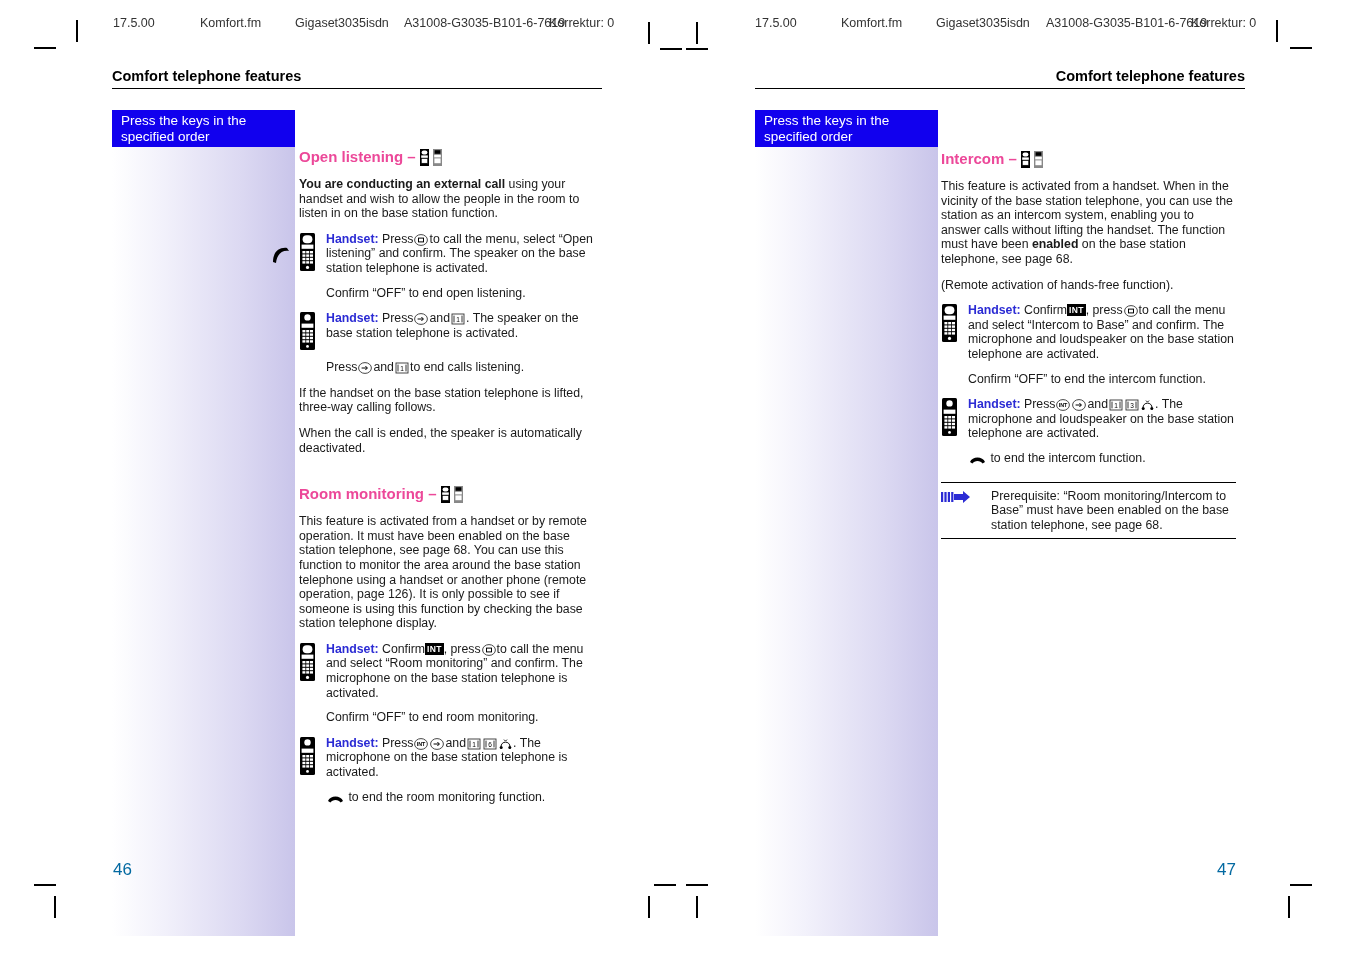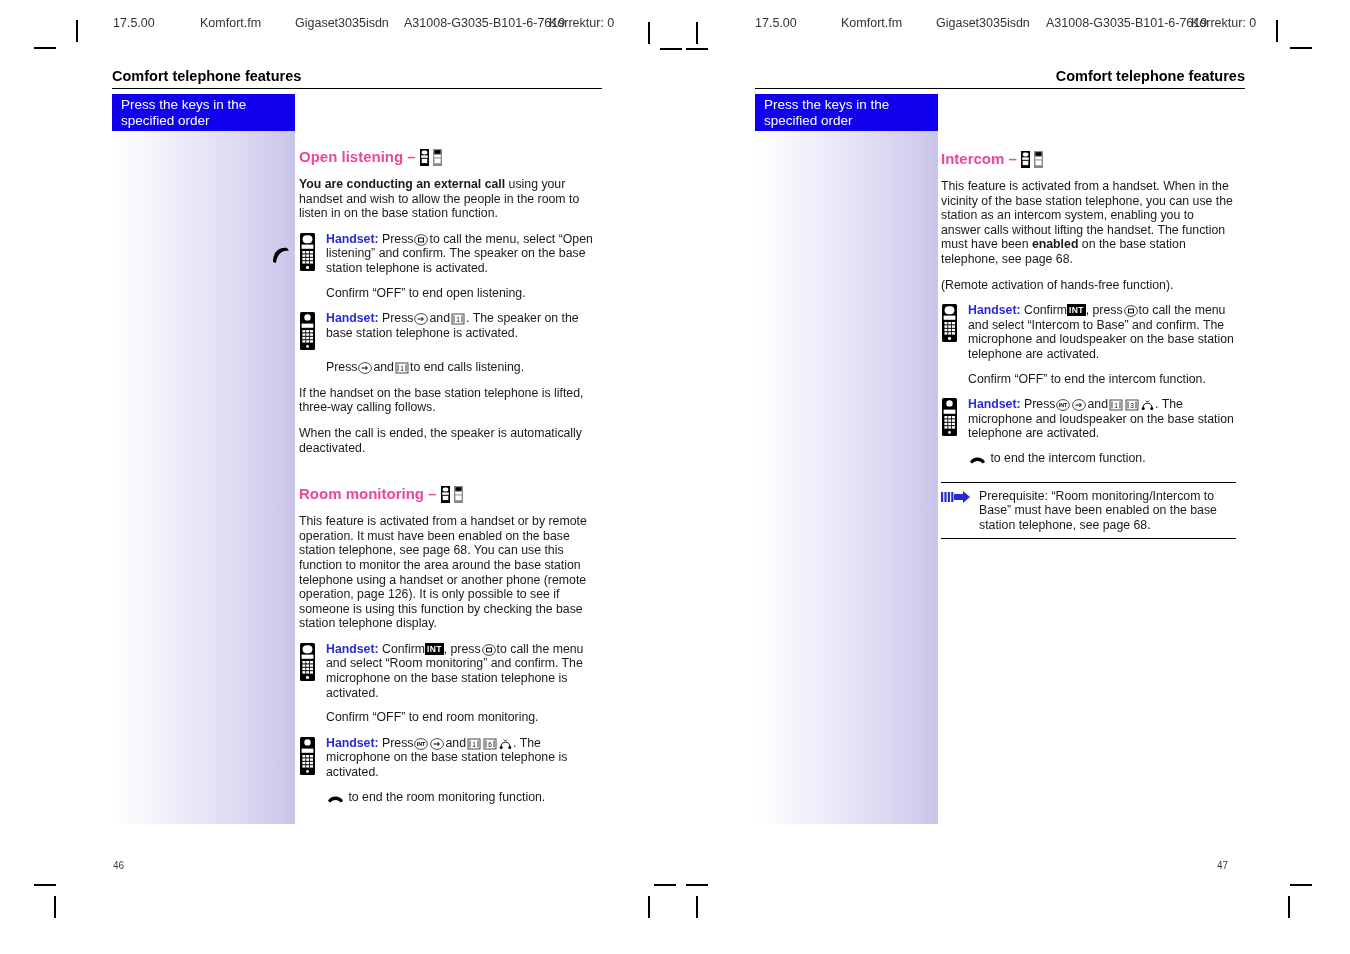--- a/index.html
+++ b/index.html
@@ -18,21 +18,21 @@
   
   .sheet{position:absolute;top:68px;width:490px;}
   .sheet.left{left:112px;}
   .sheet.right{left:755px;}
 
   .run-head{font-size:14.5px;font-weight:bold;color:#000;padding-bottom:4px;
             border-bottom:1.6px solid #000;}
   .run-head.ra{text-align:right;}
 
   
-  .sidebar{position:absolute;top:94px;width:183px;height:730px;
+  .sidebar{position:absolute;top:110px;width:183px;height:826px;
            background:linear-gradient(to right,#ffffff 0%,#f2f1fb 28%,#dcd9f2 70%,#c9c5ea 100%);}
   .sidebar.left{left:112px;}
   .sidebar.right{left:755px;}
   .banner{position:absolute;top:0;left:0;width:183px;height:37px;background:#1100ee;
           color:#fff;font-size:13.5px;line-height:16px;padding:3px 0 0 9px;
           box-sizing:border-box;}
   .banner span{display:block;}
 
   
   .curl{position:absolute;left:270px;top:245px;width:22px;height:20px;}
@@ -52,24 +52,24 @@
   .hs{color:#2b2bd4;font-weight:bold;}
 
   
   .step{display:flex;gap:9px;margin:0 0 10px 0;}
   .step .ic{flex:0 0 18px;padding-top:1px;}
   .step .tx{flex:1;}
   .indent{margin:0 0 11px 27px;}
 
   
   .note{margin-top:16px;border-top:1.4px solid #000;border-bottom:1.4px solid #000;
-        padding:6px 0 6px 0;display:flex;gap:8px;}
+        padding:6px 0 6px 0;display:flex;gap:20px;}
   .note .tx{flex:1;}
 
-  .pno{position:absolute;top:860px;font-size:10px;color:#404040;}
+  .pno{position:absolute;top:860px;font-size:17px;color:#0369a1;}
   svg{display:block;overflow:visible;}
   .inl{display:inline-block;vertical-align:-3px;margin:0 1px;}
   .intbadge{display:inline-block;background:#000;color:#fff;font-size:8.5px;
             font-weight:bold;line-height:10px;padding:1px 2px;vertical-align:1px;
             letter-spacing:.3px;font-family:"Liberation Sans",sans-serif;}
 </style>
 </head>
 <body>
 
 <div class="page">

